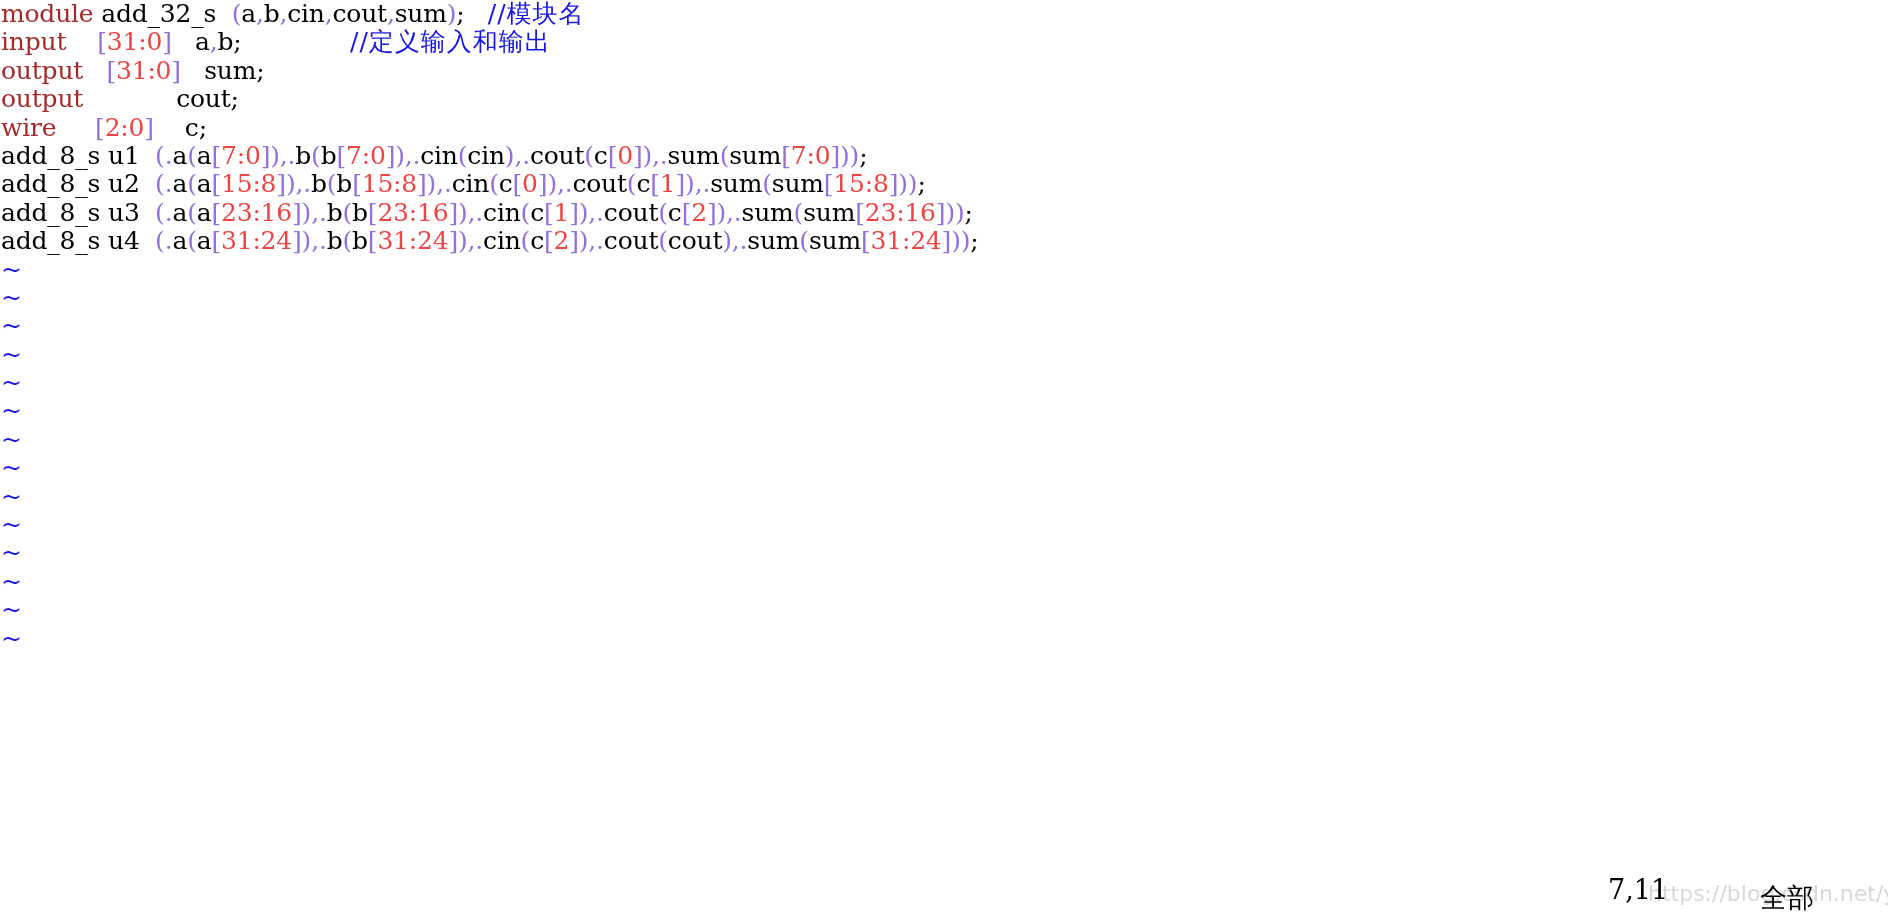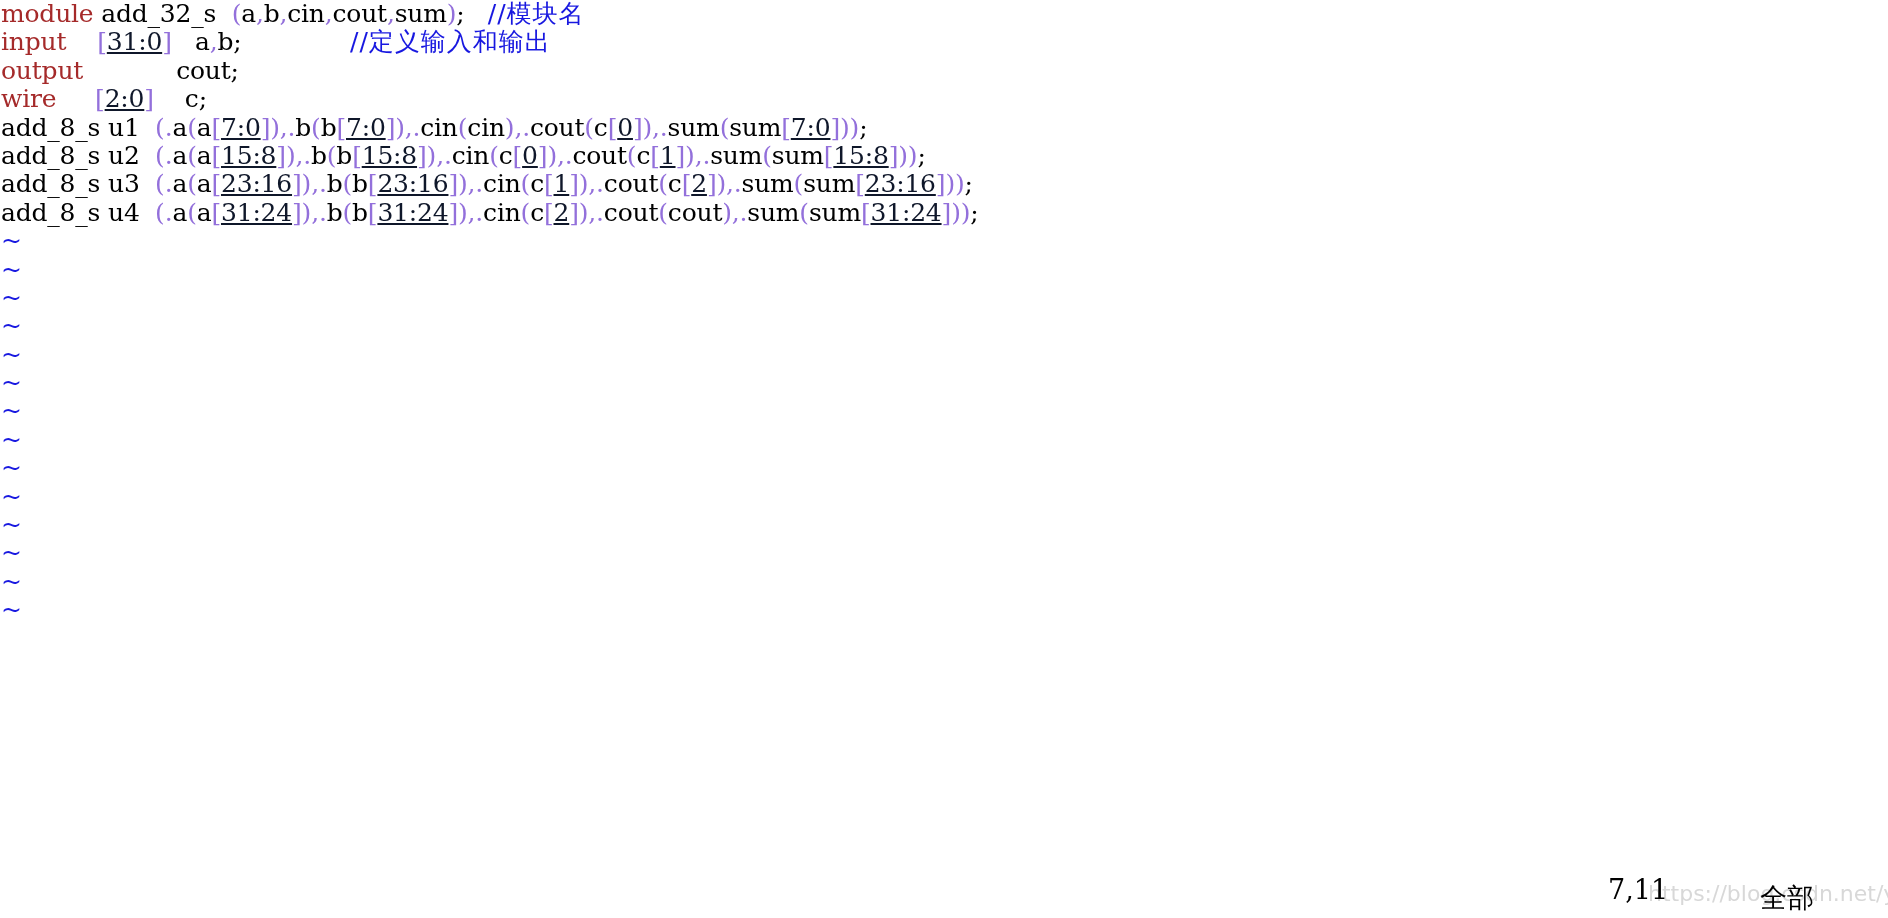--- a/index.html
+++ b/index.html
@@ -46,21 +46,21 @@
     font-size: 25px;
     font-family: "DejaVu Serif", "Liberation Serif", serif;
     color: #1818e0;
     padding-left: 1px;
     white-space: pre;
   }
 
   
   .kw      { color: #a52a2a; }
   .cmt     { color: #1818e0; }
-  .num     { color: #0f172a; text-decoration: underline; }
+  .num     { color: #ef4444; }
   .brk     { color: #9370db; }
   .ident   { color: #000000; }
   .punct   { color: #000000; }
 
   
   .cjk { font-family: "DejaVu Sans", "Liberation Sans", sans-serif; letter-spacing: 1px; }
 
   #status-line {
     position: absolute;
     left: 0;
@@ -102,20 +102,21 @@
   }
 </style>
 </head>
 <body>
 
 <div id="vim-window">
 
   <div id="code-area">
       <div class="code-line"><span class="kw">module</span><span class="ident"> </span><span class="ident">add_32_s</span><span class="ident">  </span><span class="brk">(</span><span class="ident">a</span><span class="brk">,</span><span class="ident">b</span><span class="brk">,</span><span class="ident">cin</span><span class="brk">,</span><span class="ident">cout</span><span class="brk">,</span><span class="ident">sum</span><span class="brk">)</span><span class="punct">;</span><span class="ident">   </span><span class="cmt cjk">//模块名</span></div>
       <div class="code-line"><span class="kw">input</span><span class="ident">    </span><span class="brk">[</span><span class="num">31:0</span><span class="brk">]</span><span class="ident">   </span><span class="ident">a</span><span class="brk">,</span><span class="ident">b</span><span class="punct">;</span><span class="ident">              </span><span class="cmt cjk">//定义输入和输出</span></div>
+      <div class="code-line"><span class="kw">output</span><span class="ident">   </span><span class="brk">[</span><span class="num">31:0</span><span class="brk">]</span><span class="ident">   </span><span class="ident">sum</span><span class="punct">;</span></div>
       <div class="code-line"><span class="kw">output</span><span class="ident">            </span><span class="ident">cout</span><span class="punct">;</span></div>
       <div class="code-line"><span class="kw">wire</span><span class="ident">     </span><span class="brk">[</span><span class="num">2:0</span><span class="brk">]</span><span class="ident">    </span><span class="ident">c</span><span class="punct">;</span></div>
       <div class="code-line"><span class="ident">add_8_s</span><span class="ident"> u1  </span><span class="brk">(</span><span class="brk">.</span><span class="ident">a</span><span class="brk">(</span><span class="ident">a</span><span class="brk">[</span><span class="num">7:0</span><span class="brk">]</span><span class="brk">)</span><span class="brk">,</span><span class="brk">.</span><span class="ident">b</span><span class="brk">(</span><span class="ident">b</span><span class="brk">[</span><span class="num">7:0</span><span class="brk">]</span><span class="brk">)</span><span class="brk">,</span><span class="brk">.</span><span class="ident">cin</span><span class="brk">(</span><span class="ident">cin</span><span class="brk">)</span><span class="brk">,</span><span class="brk">.</span><span class="ident">cout</span><span class="brk">(</span><span class="ident">c</span><span class="brk">[</span><span class="num">0</span><span class="brk">]</span><span class="brk">)</span><span class="brk">,</span><span class="brk">.</span><span class="ident">sum</span><span class="brk">(</span><span class="ident">sum</span><span class="brk">[</span><span class="num">7:0</span><span class="brk">]</span><span class="brk">)</span><span class="brk">)</span><span class="punct">;</span></div>
       <div class="code-line"><span class="ident">add_8_s</span><span class="ident"> u2  </span><span class="brk">(</span><span class="brk">.</span><span class="ident">a</span><span class="brk">(</span><span class="ident">a</span><span class="brk">[</span><span class="num">15:8</span><span class="brk">]</span><span class="brk">)</span><span class="brk">,</span><span class="brk">.</span><span class="ident">b</span><span class="brk">(</span><span class="ident">b</span><span class="brk">[</span><span class="num">15:8</span><span class="brk">]</span><span class="brk">)</span><span class="brk">,</span><span class="brk">.</span><span class="ident">cin</span><span class="brk">(</span><span class="ident">c</span><span class="brk">[</span><span class="num">0</span><span class="brk">]</span><span class="brk">)</span><span class="brk">,</span><span class="brk">.</span><span class="ident">cout</span><span class="brk">(</span><span class="ident">c</span><span class="brk">[</span><span class="num">1</span><span class="brk">]</span><span class="brk">)</span><span class="brk">,</span><span class="brk">.</span><span class="ident">sum</span><span class="brk">(</span><span class="ident">sum</span><span class="brk">[</span><span class="num">15:8</span><span class="brk">]</span><span class="brk">)</span><span class="brk">)</span><span class="punct">;</span></div>
       <div class="code-line"><span class="ident">add_8_s</span><span class="ident"> u3  </span><span class="brk">(</span><span class="brk">.</span><span class="ident">a</span><span class="brk">(</span><span class="ident">a</span><span class="brk">[</span><span class="num">23:16</span><span class="brk">]</span><span class="brk">)</span><span class="brk">,</span><span class="brk">.</span><span class="ident">b</span><span class="brk">(</span><span class="ident">b</span><span class="brk">[</span><span class="num">23:16</span><span class="brk">]</span><span class="brk">)</span><span class="brk">,</span><span class="brk">.</span><span class="ident">cin</span><span class="brk">(</span><span class="ident">c</span><span class="brk">[</span><span class="num">1</span><span class="brk">]</span><span class="brk">)</span><span class="brk">,</span><span class="brk">.</span><span class="ident">cout</span><span class="brk">(</span><span class="ident">c</span><span class="brk">[</span><span class="num">2</span><span class="brk">]</span><span class="brk">)</span><span class="brk">,</span><span class="brk">.</span><span class="ident">sum</span><span class="brk">(</span><span class="ident">sum</span><span class="brk">[</span><span class="num">23:16</span><span class="brk">]</span><span class="brk">)</span><span class="brk">)</span><span class="punct">;</span></div>
       <div class="code-line"><span class="ident">add_8_s</span><span class="ident"> u4  </span><span class="brk">(</span><span class="brk">.</span><span class="ident">a</span><span class="brk">(</span><span class="ident">a</span><span class="brk">[</span><span class="num">31:24</span><span class="brk">]</span><span class="brk">)</span><span class="brk">,</span><span class="brk">.</span><span class="ident">b</span><span class="brk">(</span><span class="ident">b</span><span class="brk">[</span><span class="num">31:24</span><span class="brk">]</span><span class="brk">)</span><span class="brk">,</span><span class="brk">.</span><span class="ident">cin</span><span class="brk">(</span><span class="ident">c</span><span class="brk">[</span><span class="num">2</span><span class="brk">]</span><span class="brk">)</span><span class="brk">,</span><span class="brk">.</span><span class="ident">cout</span><span class="brk">(</span><span class="ident">cout</span><span class="brk">)</span><span class="brk">,</span><span class="brk">.</span><span class="ident">sum</span><span class="brk">(</span><span class="ident">sum</span><span class="brk">[</span><span class="num">31:24</span><span class="brk">]</span><span class="brk">)</span><span class="brk">)</span><span class="punct">;</span></div>
       <div class="tilde-line">~</div>
       <div class="tilde-line">~</div>
       <div class="tilde-line">~</div>
       <div class="tilde-line">~</div>

